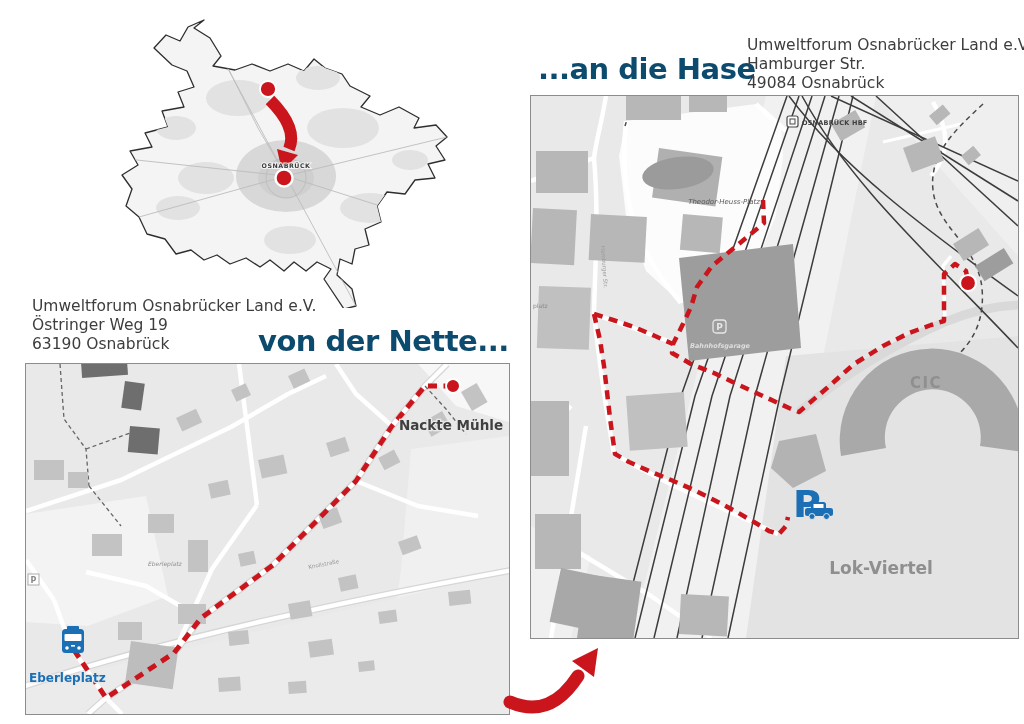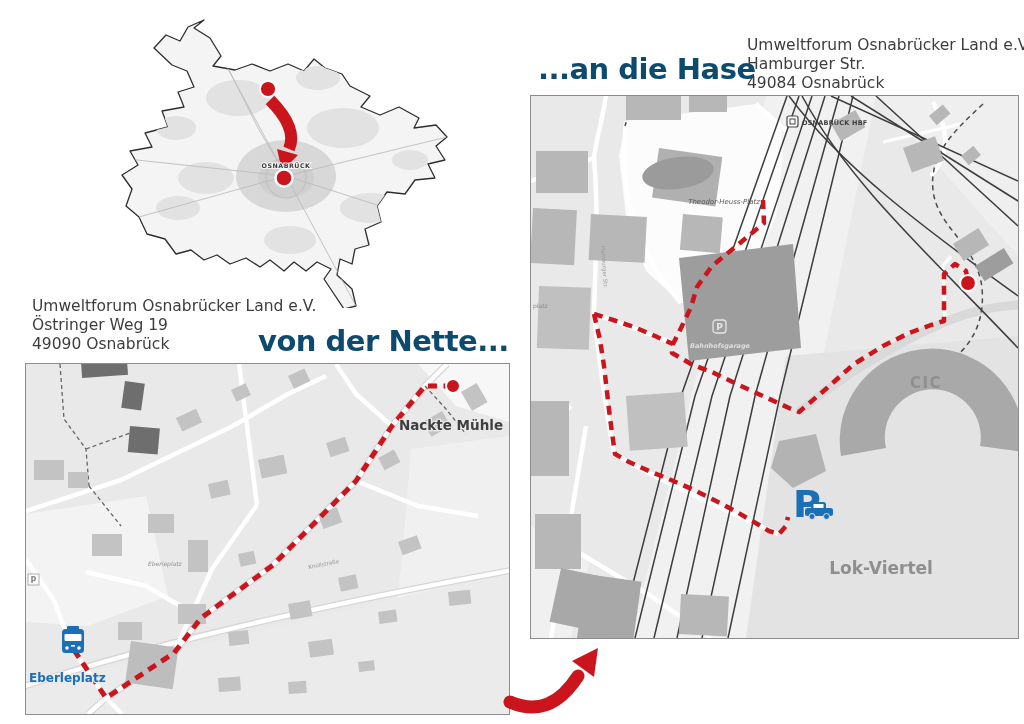--- a/index.html
+++ b/index.html
@@ -56,21 +56,21 @@
     <path d="M 152,92 C 170,110 177,127 171,141" stroke="#c9151b" stroke-width="12" fill="none"></path>
     <polygon points="164,163 180,147 159,141" fill="#c9151b"></polygon>
     <text x="168" y="160" font-size="6.3" font-weight="bold" fill="#3c3c3c" text-anchor="middle" letter-spacing="0.5" paint-order="stroke" stroke="#f4f4f4" stroke-width="2">OSNABRÜCK</text>
     <circle cx="150" cy="81" r="8" fill="#c9151b" stroke="#ffffff" stroke-width="1.8"></circle>
     <circle cx="166" cy="170" r="8.5" fill="#c9151b" stroke="#ffffff" stroke-width="2.4"></circle>
   </svg>
 
   <div class="addr addr-nette">
     <div>Umweltforum Osnabrücker Land e.V.</div>
     <div>Östringer Weg 19</div>
-    <div>49090 Osnabrück</div>
+    <div>63190 Osnabrück</div>
   </div>
   <div class="heading heading-nette">von der Nette...</div>
 
   <div class="heading heading-hase">...an die Hase</div>
   <div class="addr addr-hase">
     <div>Umweltforum Osnabrücker Land e.V.</div>
     <div>Hamburger Str.</div>
     <div>49084 Osnabrück</div>
   </div>
 

